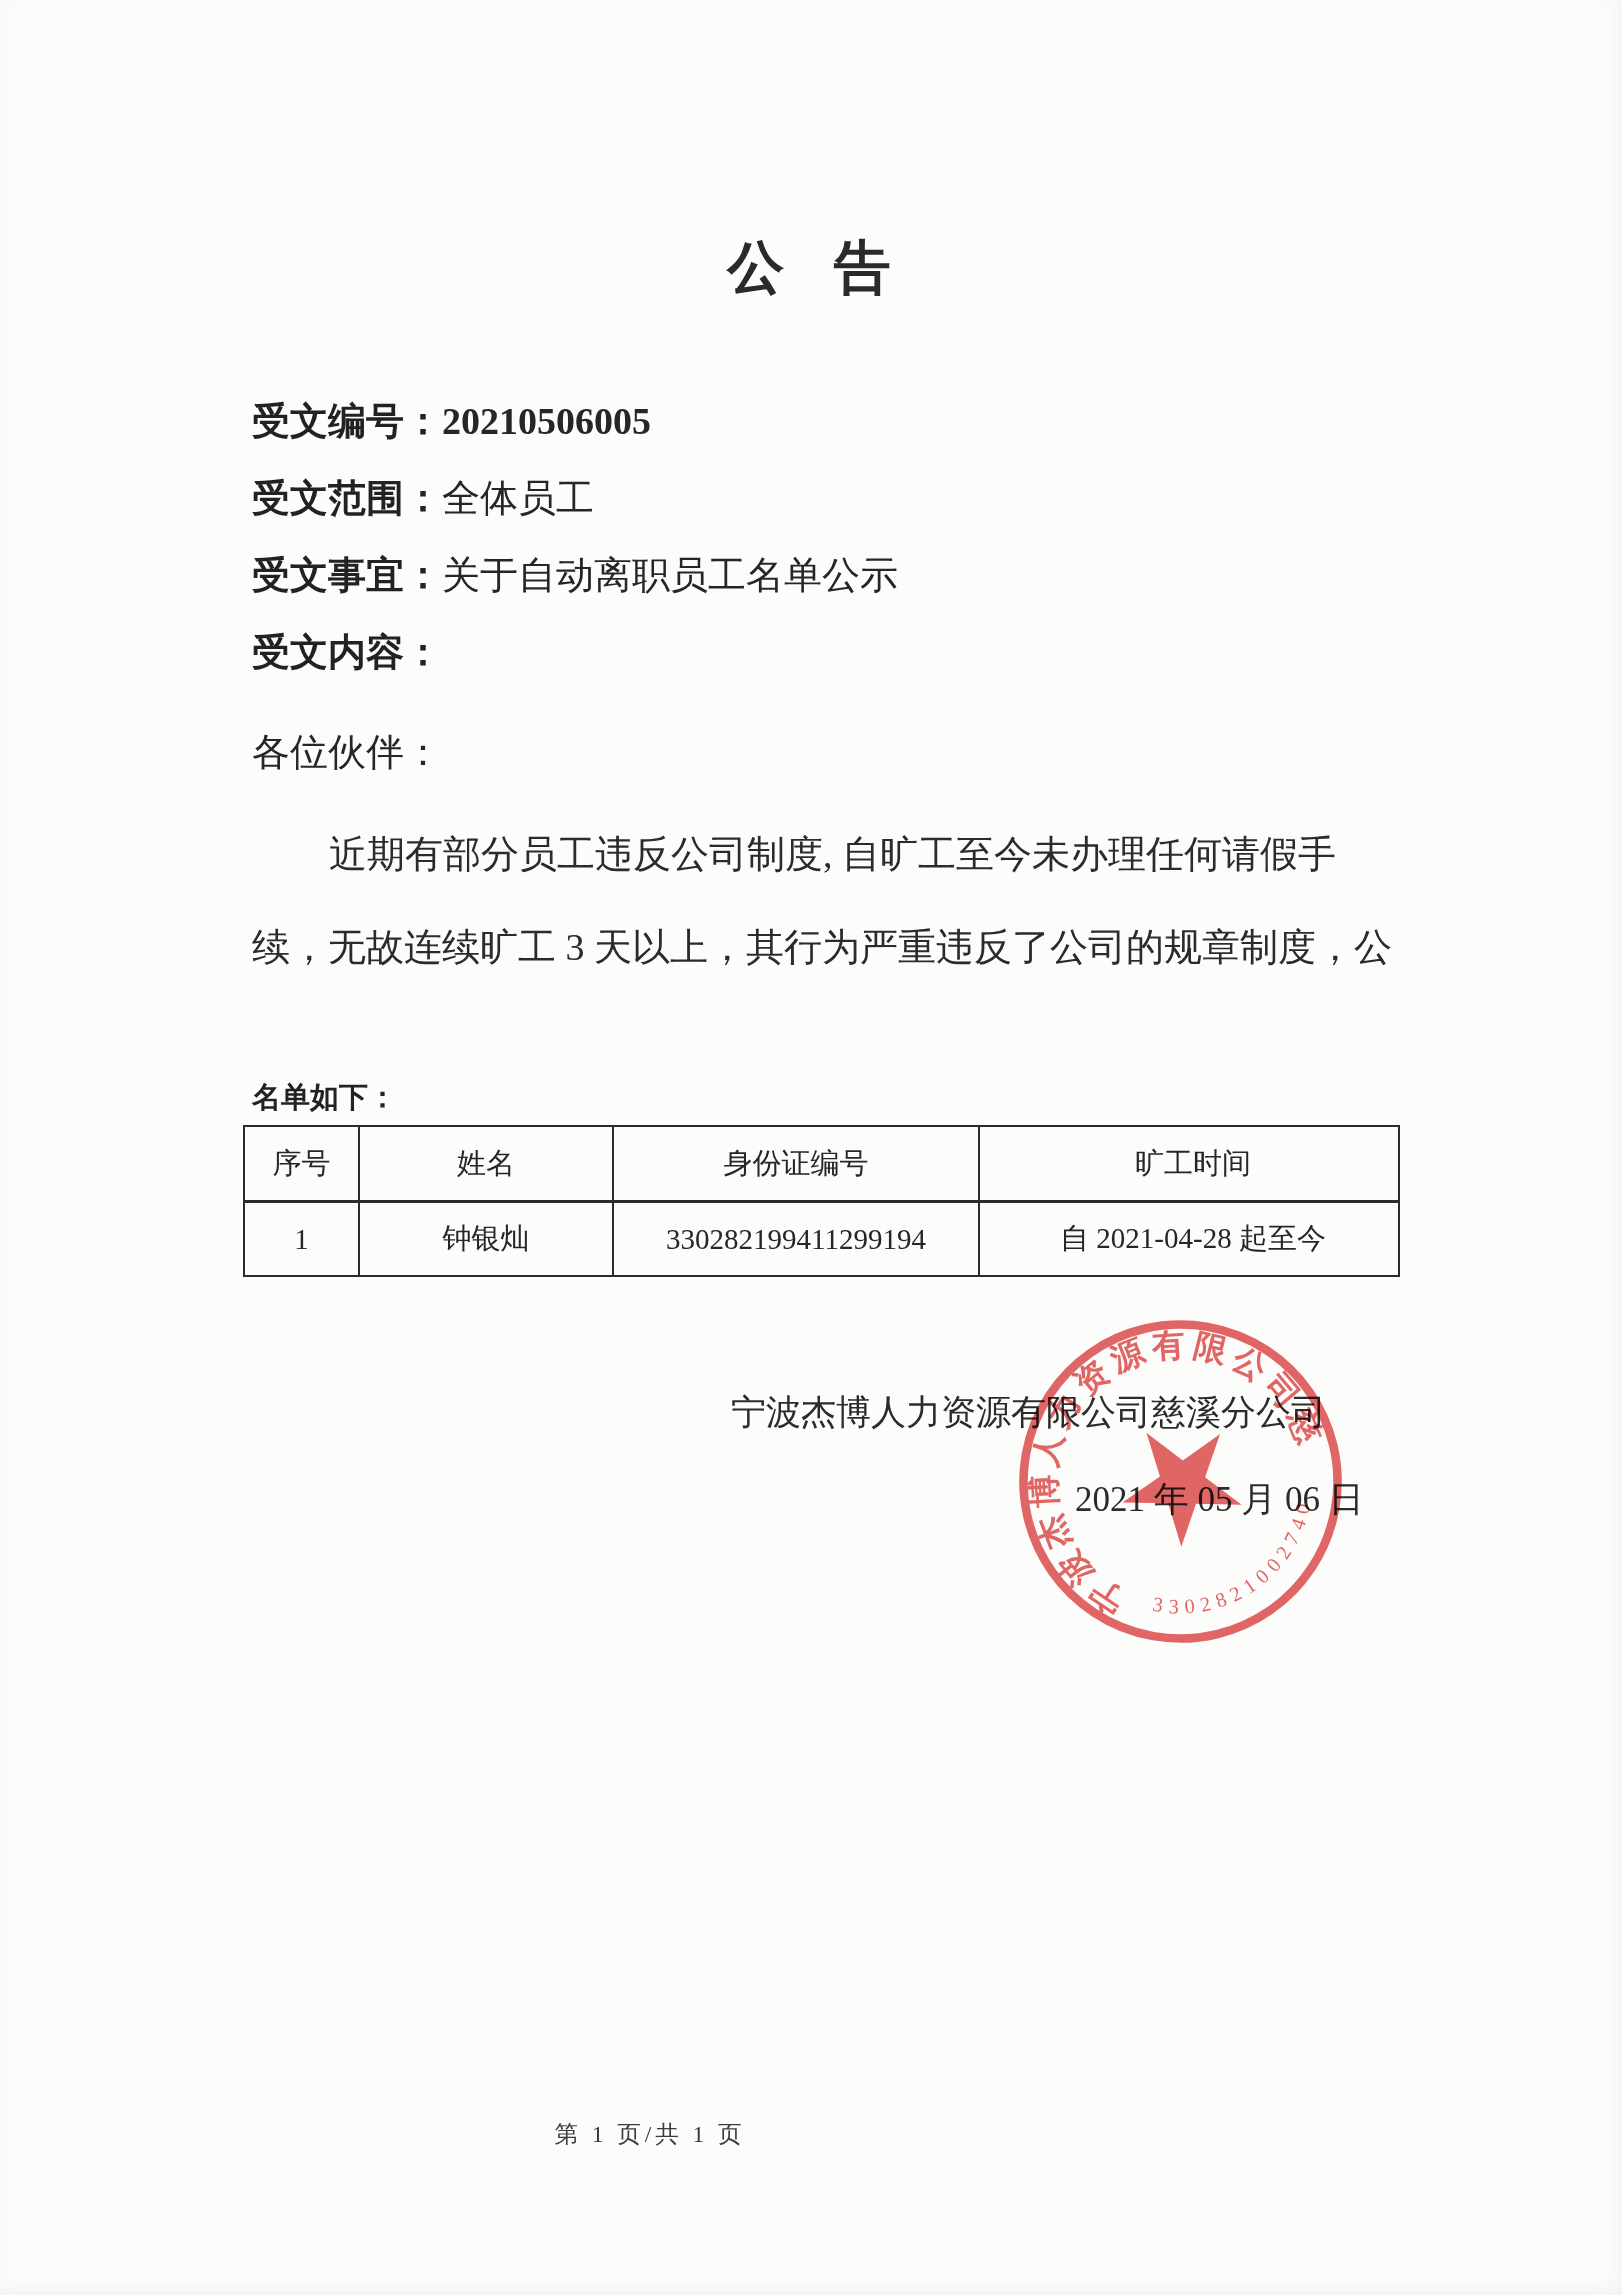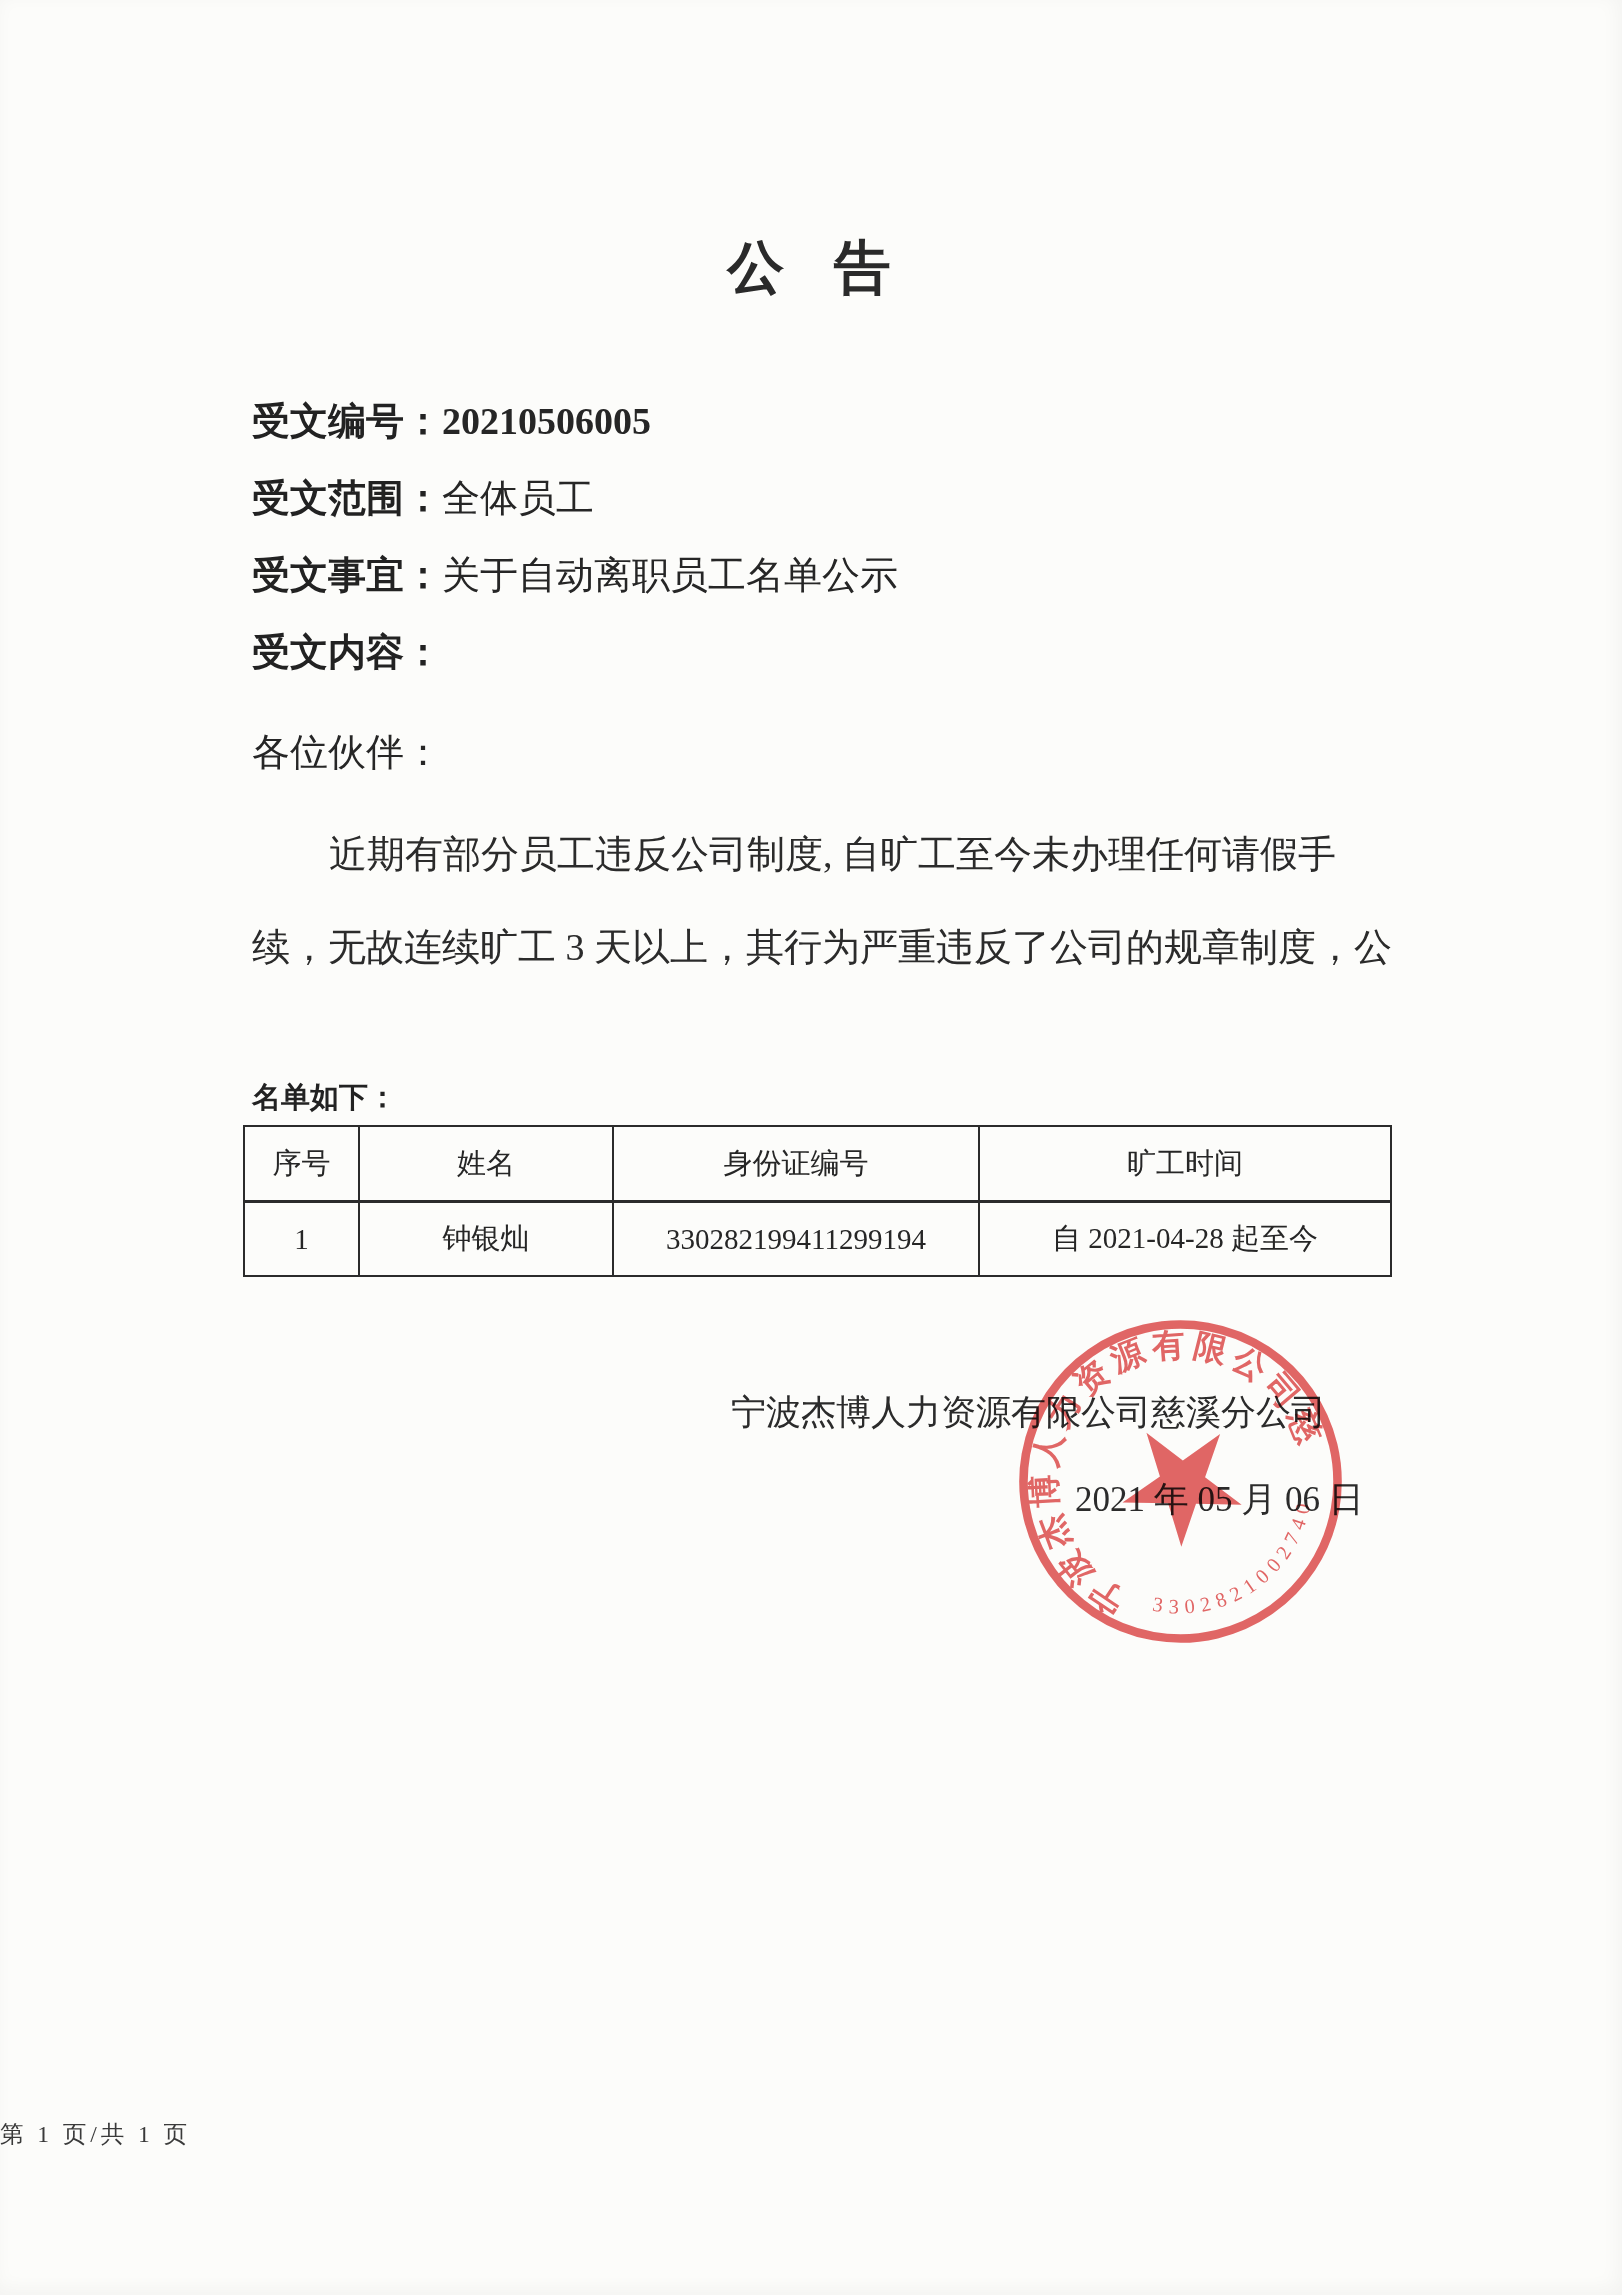--- a/index.html
+++ b/index.html
@@ -50,42 +50,42 @@
   }
   .roster th,.roster td{
     border:2px solid #2b2b2b;
     font-size:29px;font-weight:400;
     text-align:center;vertical-align:middle;
     padding:0;
   }
   .roster th{height:73px;border-top-width:2.6px;border-bottom-width:3.9px;}
   .roster td{height:72px;border-bottom-width:2.6px;}
   .roster .c0{width:113px;border-radius:17px;} .roster .c1{width:252px;}
-  .roster .c2{width:364px;} .roster .c3{width:410px;}
+  .roster .c2{width:364px;} .roster .c3{width:410px;padding-left:8px;}
   .sig-company{
     position:absolute;left:731px;top:1389px;
     font-size:35px;white-space:nowrap;color:#2b2b2b;
   }
   .sig-date{
     position:absolute;left:1075px;top:1476px;
     font-size:35px;white-space:nowrap;color:#2b2b2b;
   }
   .seal{
     position:absolute;left:1009px;top:1310px;
     width:343px;height:343px;
     opacity:0.88;
     mix-blend-mode:multiply;
     pointer-events:none;
   }
   .seal text{font-family:"Liberation Serif","DejaVu Serif",serif;}
   .seal .ring-chars{font-size:50px;letter-spacing:9px;font-weight:700;}
   .seal .serial-chars{font-size:31px;letter-spacing:10px;}
   .footer-page{
     position:absolute;left:0;top:2118px;width:1300px;
-    text-align:left;
+    text-align:center;
     font-size:23.6px;letter-spacing:3.9px;color:#3a3a3a;
   }
 </style>
 </head>
 <body>
 
 <div class="page">
 
   <div class="doc-title">公 告</div>
 

